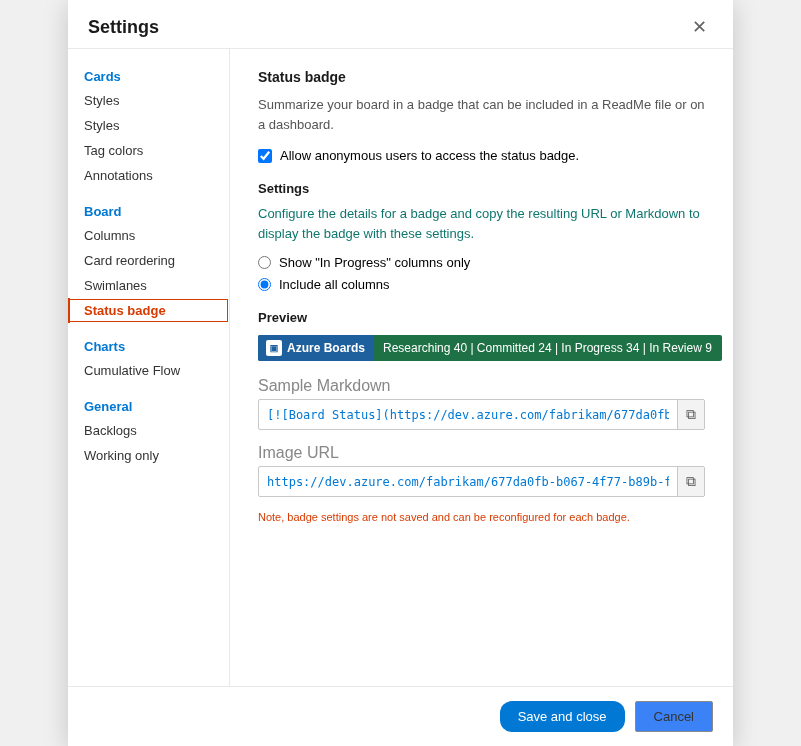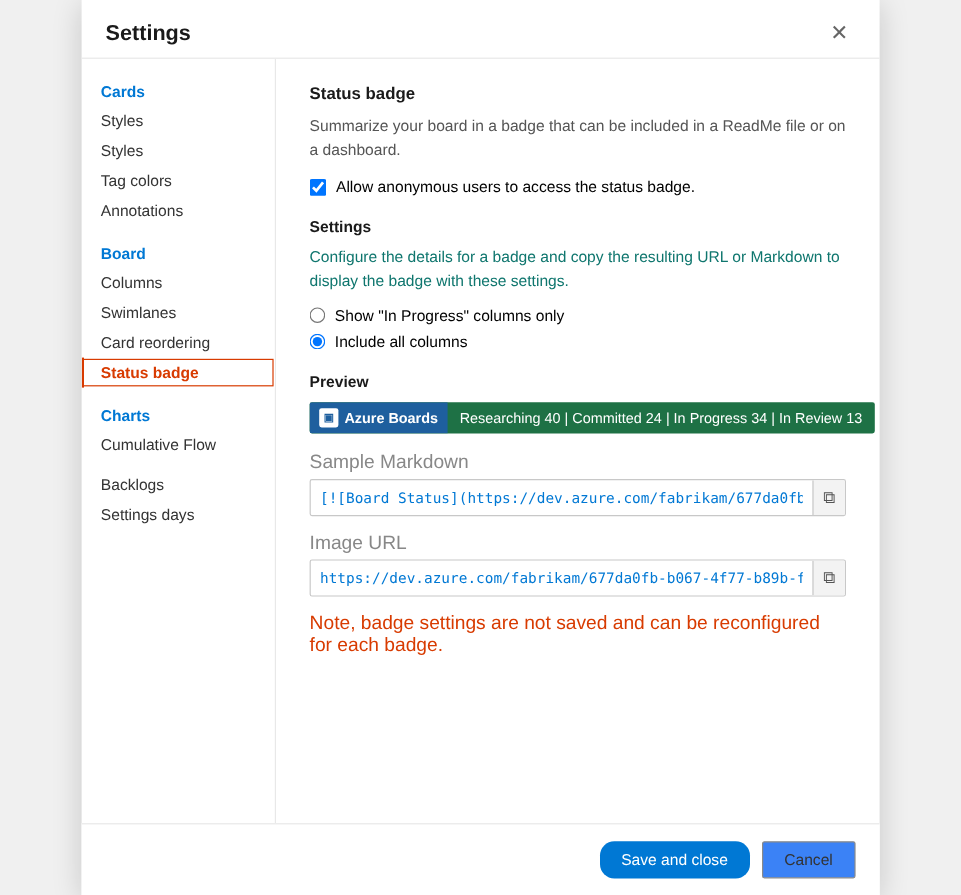--- a/index.html
+++ b/index.html
@@ -205,21 +205,21 @@
       background: #f3f3f3;
       border: none;
       border-left: 1px solid #c8c8c8;
       padding: 6px 8px;
       cursor: pointer;
       color: #555;
       font-size: 14px;
     }
     .note-text {
       color: #d83b01;
-      font-size: 16px;
+      font-size: 11px;
       margin-top: 10px;
     }
     .dialog-footer {
       border-top: 1px solid #e8e8e8;
       padding: 14px 20px;
       display: flex;
       justify-content: flex-end;
       gap: 10px;
       background: #fff;
     }
@@ -259,33 +259,34 @@
       <div class="sidebar-section-label">Cards</div>
       <a class="sidebar-item">Styles</a>
       <a class="sidebar-item">Styles</a>
       <a class="sidebar-item">Tag colors</a>
       <a class="sidebar-item">Annotations</a>
 
       <div class="sidebar-separator"></div>
 
       <div class="sidebar-section-label">Board</div>
       <a class="sidebar-item">Columns</a>
+      <a class="sidebar-item">Card reordering</a>
       <a class="sidebar-item">Swimlanes</a>
-      <a class="sidebar-item">Card reordering</a>
       <a class="sidebar-item status-badge-active">Status badge</a>
 
       <div class="sidebar-separator"></div>
 
       <div class="sidebar-section-label">Charts</div>
       <a class="sidebar-item">Cumulative Flow</a>
 
       <div class="sidebar-separator"></div>
 
+      <div class="sidebar-section-label">General</div>
       <a class="sidebar-item">Backlogs</a>
-      <a class="sidebar-item">Settings days</a>
+      <a class="sidebar-item">Working only</a>
     </div>
 
     <div class="main-content">
       <div class="section-title">Status badge</div>
 
       <p class="description">
         <span>Summarize your board in a badge that can be included in a ReadMe file or on a dashboard.</span>
       </p>
 
       <div class="checkbox-row">
@@ -308,21 +309,21 @@
         </div>
       </div>
 
       <div class="preview-label">Preview</div>
 
       <div class="badge-preview">
         <div class="badge-logo">
           <div class="badge-logo-icon">▣</div>
           <span>Azure Boards</span>
         </div>
-        <div class="badge-status">Researching 40  |  Committed 24  |  In Progress 34  |  In Review 13</div>
+        <div class="badge-status">Researching 40  |  Committed 24  |  In Progress 34  |  In Review 9</div>
       </div>
 
       <div class="field-group">
         <div class="field-label">Sample Markdown</div>
         <div class="field-input-row">
           <input class="field-input" type="text" readonly="" value="[![Board Status](https://dev.azure.com/fabrikam/677da0fb-b067-4f77-b89b-f32c12bb86" style="">
           <button class="copy-btn" title="Copy">⧉</button>
         </div>
       </div>
 

